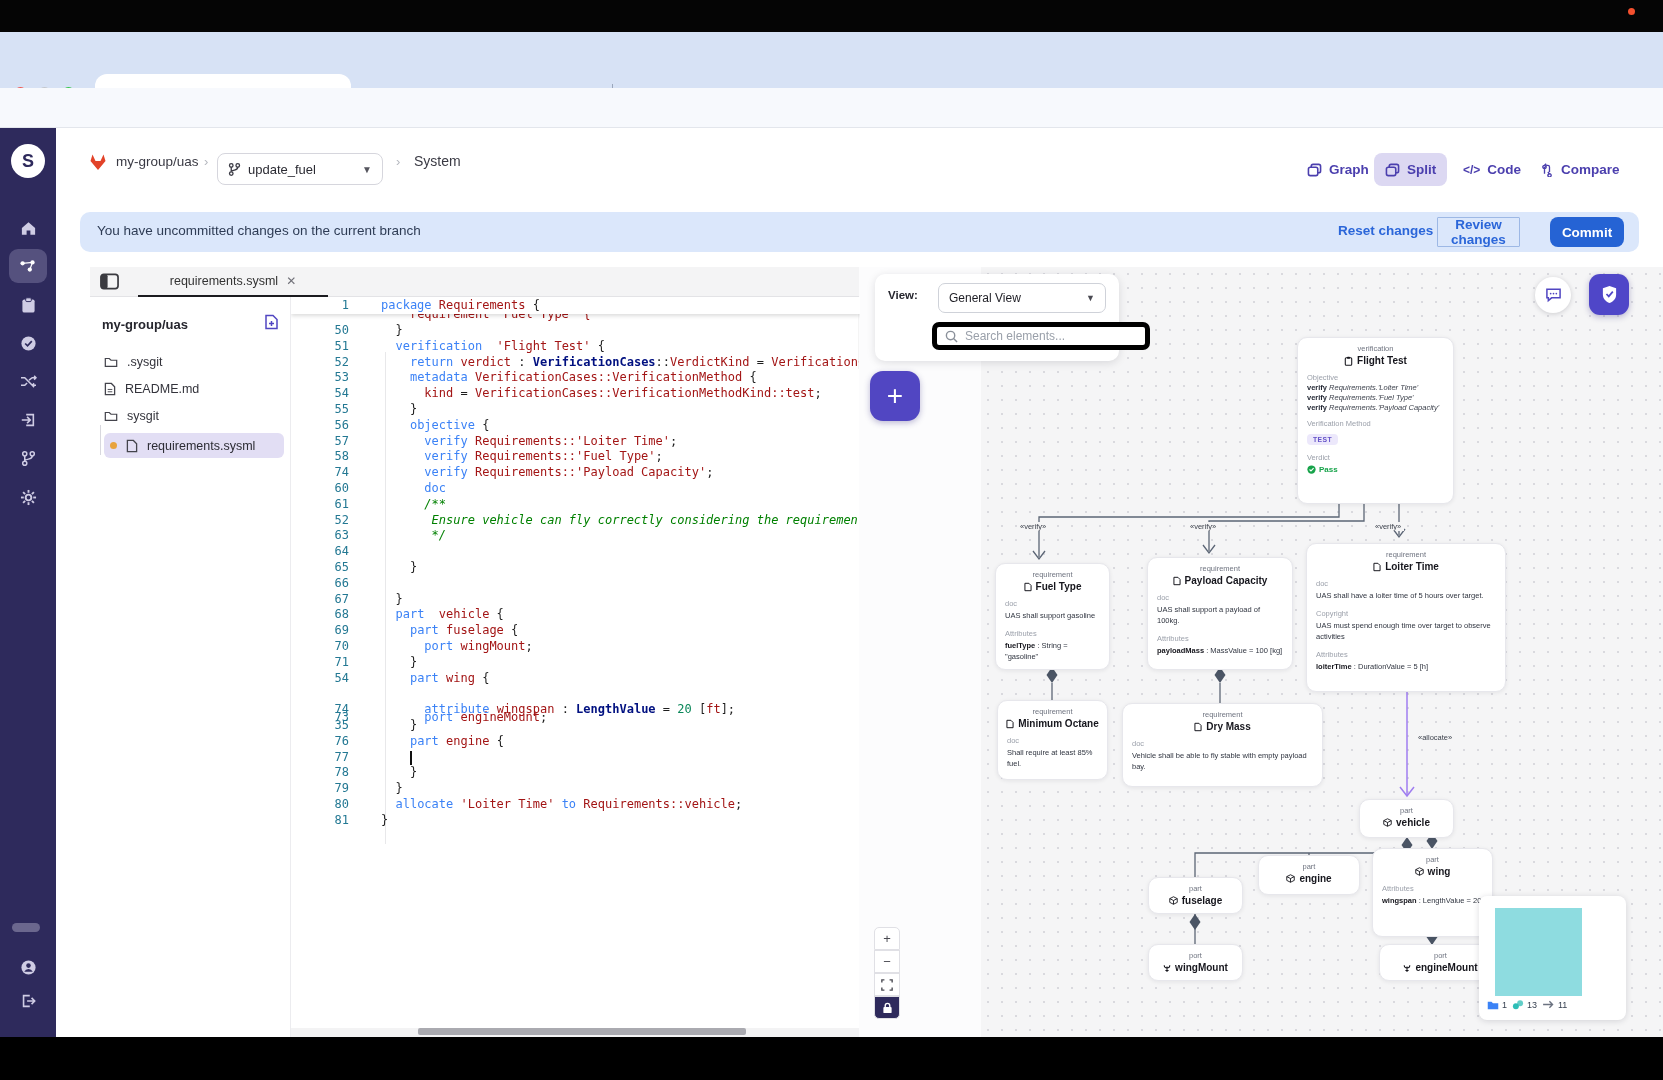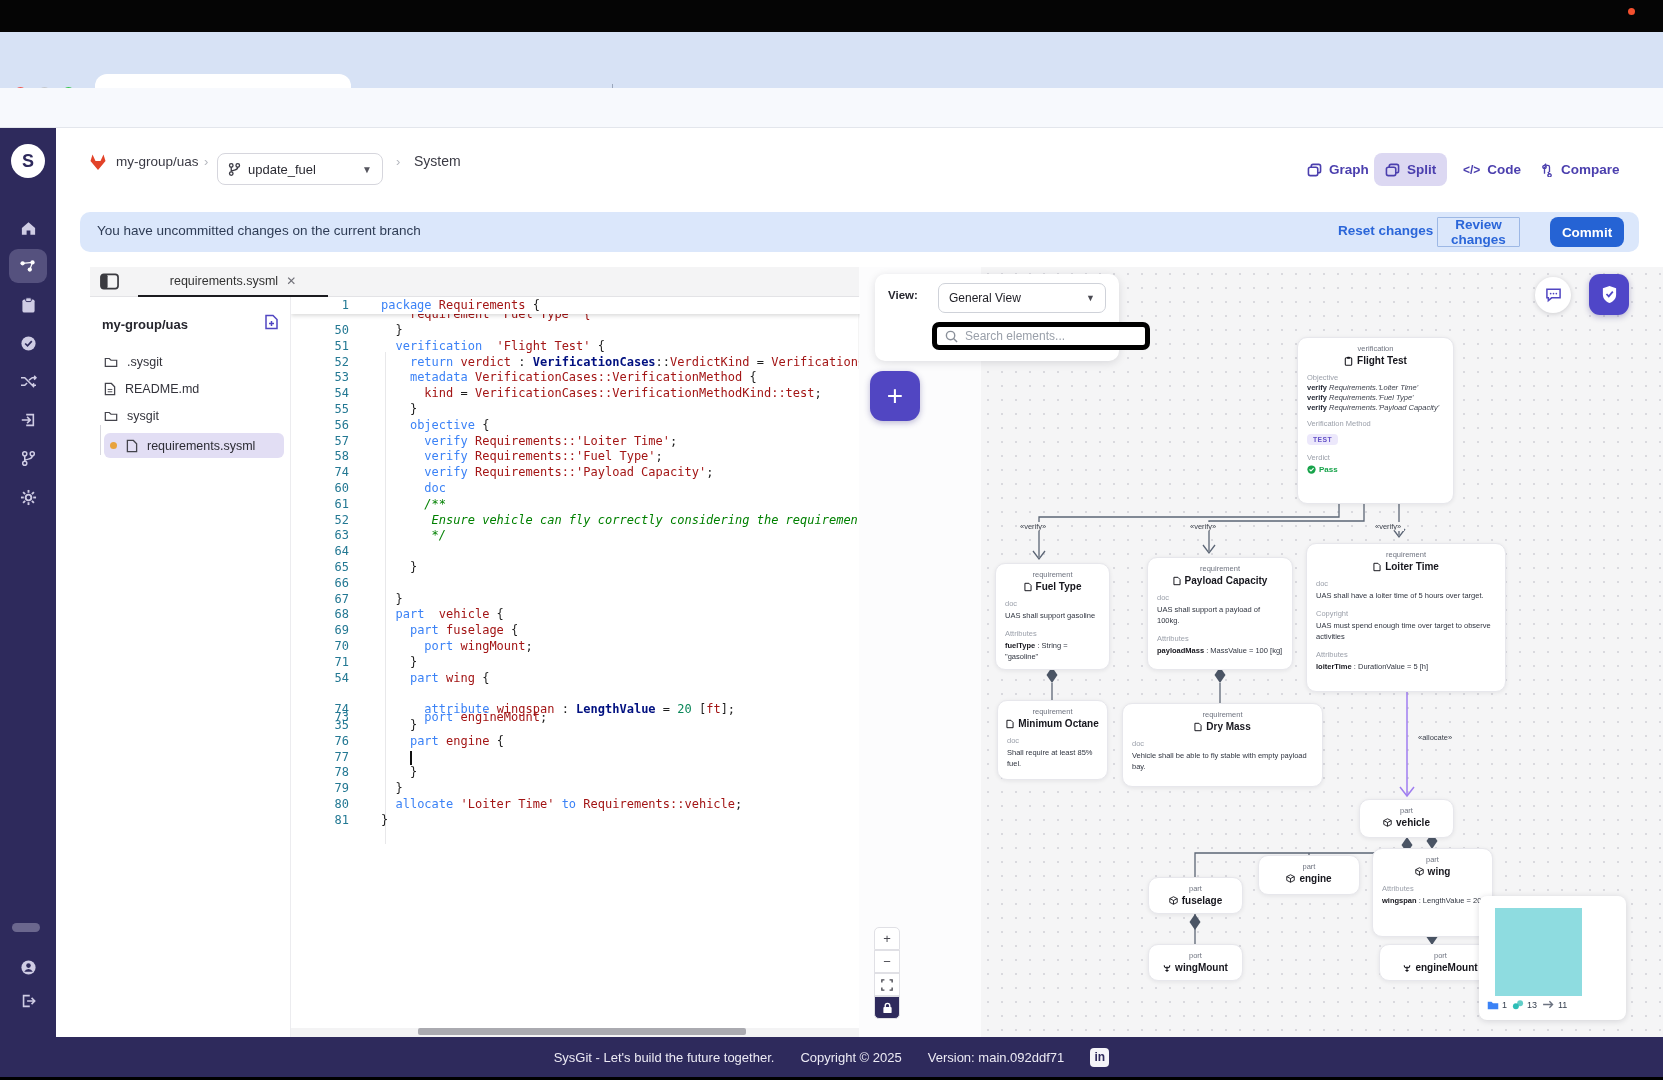--- a/index.html
+++ b/index.html
@@ -772,19 +772,13 @@
             <svg width="11" height="12" viewBox="0 0 12 13">
                 <rect x="1.5" y="5.5" width="9" height="6.5" rx="1" fill="#fff"></rect>
                 <path d="M3.5 5.5 V4 a2.5 2.5 0 0 1 5 0 V5.5" fill="none" stroke="#fff" stroke-width="1.5"></path>
               </svg>
           </div>
         </div>
       </div>
     </div>
   </div>
 
-  <div id="footer" class="abs">
-    <span class="foot-txt">SysGit - Let's build the future together.</span>
-    <span class="foot-txt">Copyright © 2025</span>
-    <span class="foot-txt">Version: main.092ddf71</span>
-    <span id="li-badge">in</span>
-  </div>
 </div>
 
 </body></html>

